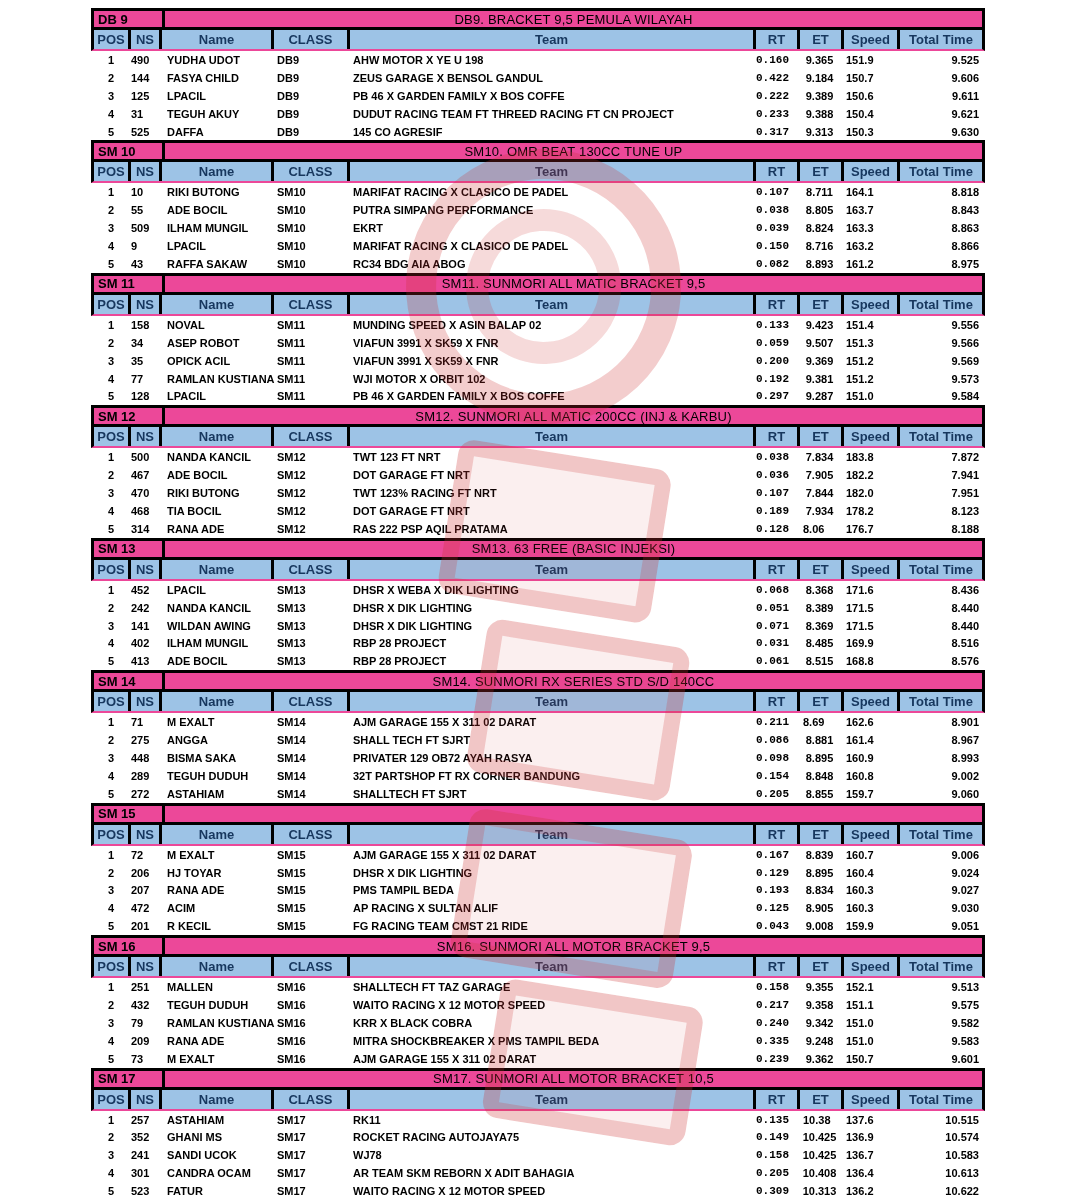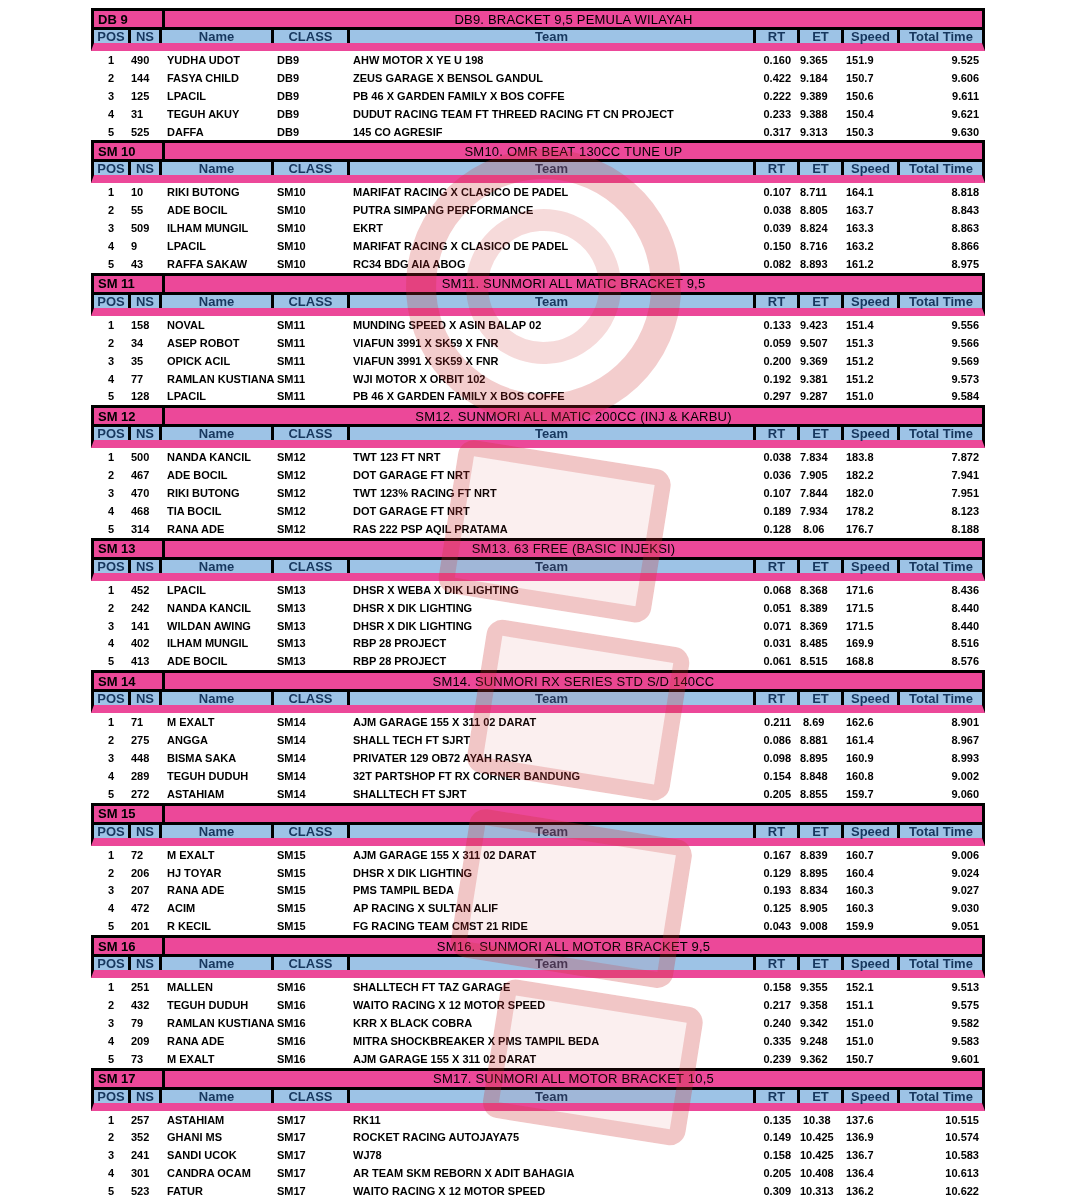--- a/index.html
+++ b/index.html
@@ -18,40 +18,40 @@
     display:flex;align-items:center;padding-left:4px;
     font-weight:bold;font-size:13px;color:#000;
   }
   .sec-title{
     flex:1;display:flex;align-items:center;justify-content:center;
     font-weight:normal;font-size:13px;color:#000;letter-spacing:.2px;
   }
   .col-header{
     display:flex;height:21px;box-sizing:border-box;
     background:#9dc3e6;border-left:3px solid #000;border-right:3px solid #000;
-    border-bottom:8px solid #ec4899;
+    border-bottom:2px solid #ec4899;
     color:#17375e;font-weight:bold;font-size:13px;
   }
   .hc{
     box-sizing:border-box;display:flex;align-items:center;justify-content:center;
     border-right:3px solid #000;white-space:nowrap;
   }
   .hc:last-child{border-right:none;}
   .hc-pos{width:37px}.hc-ns{width:31px}.hc-name{width:112px}.hc-class{width:76px}
   .hc-team{flex:1}.hc-rt{width:44px}.hc-et{width:44px}.hc-speed{width:56px}.hc-total{width:82px}
   .rows{background:#fff;}
   .row{display:flex;height:17.9px;align-items:center;font-weight:bold;font-size:11px;color:#000;}
   .c{box-sizing:border-box;white-space:nowrap;overflow:visible;}
   .c-pos{width:40px;text-align:center;}
   .c-ns{width:31px;text-align:left;padding-right:2px;}
   .c-name{width:112px;padding-left:5px;}
   .c-class{width:76px;padding-left:3px;}
   .c-team{flex:1;padding-left:3px;}
-  .c-rt{width:44px;text-align:right;padding-right:9px;}
-  .c-et{width:44px;text-align:left;padding-right:5px;}
+  .c-rt{width:44px;padding-right:9px;font-family:Liberation Mono, monospace;}
+  .c-et{width:44px;text-align:center;padding-right:5px;}
   .c-et.left{text-align:left;padding-left:3px;padding-right:0;}
   .c-speed{width:56px;padding-left:2px;}
   .c-total{width:85px;text-align:right;padding-right:6px;}
 
   
   .watermark{position:absolute;left:0;top:0;width:1080px;height:1202px;pointer-events:none;transform:rotate(-4deg);}
   .wm-ring{
     position:absolute;left:428px;top:150px;width:275px;height:275px;border-radius:50%;
     border:30px solid rgba(206,48,48,0.24);box-sizing:border-box;
   }

